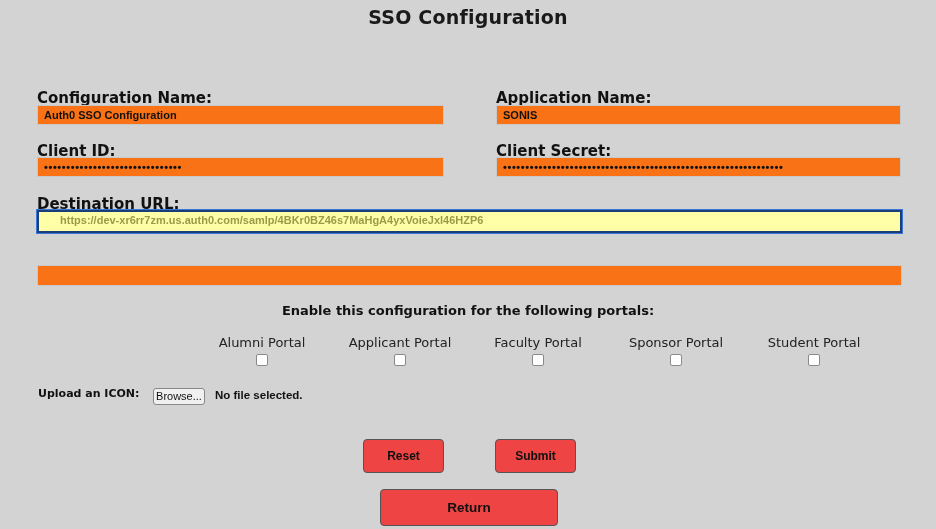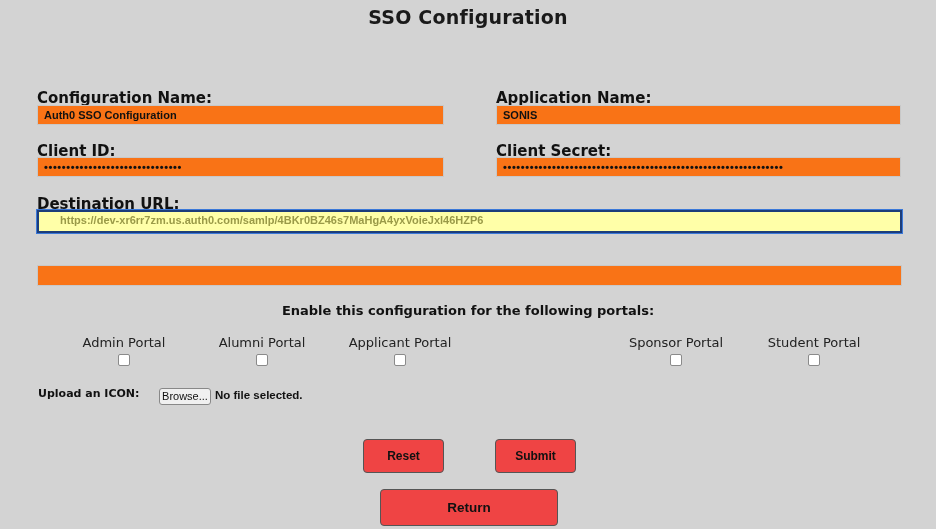--- a/index.html
+++ b/index.html
@@ -85,21 +85,21 @@
       background: #fff;
     }
     .upload-label {
       position: absolute;
       left: 38px; top: 387px;
       font-size: 11px;
       font-weight: bold;
     }
     .browse-btn {
       position: absolute;
-      left: 159px; top: 388px;
+      left: 153px; top: 388px;
       width: 52px; height: 17px;
       box-sizing: border-box;
       border: 1px solid #888;
       border-radius: 3px;
       background: #f0f0f0;
       font-family: "Liberation Sans", sans-serif;
       font-size: 11px;
       line-height: 15px;
       text-align: center;
       color: #111;
@@ -145,30 +145,30 @@
   <div class="label" style="left:496px; top:142px;">Client Secret:</div>
   <div class="field pw" style="left:496px; top:157px; width:405px;">•••••••••••••••••••••••••••••••••••••••••••••••••••••••••••••••</div>
 
   <div class="label" style="left:37px; top:195px;">Destination URL:</div>
   <div class="field focused" style="left:37px; top:210px; width:865px; height:23px;">https://dev-xr6rr7zm.us.auth0.com/samlp/4BKr0BZ46s7MaHgA4yxVoieJxl46HZP6</div>
 
   <div class="field" style="left:37px; top:265px; width:865px; height:21px;"></div>
 
   <div class="portals-heading">Enable this configuration for the following portals:</div>
 
-  <div class="portal" style="left:54px;">
-    <span>Admin Portal</span>
-    <span class="cb"></span>
-  </div>
   <div class="portal" style="left:192px;">
     <span>Alumni Portal</span>
     <span class="cb"></span>
   </div>
   <div class="portal" style="left:330px;">
     <span>Applicant Portal</span>
+    <span class="cb"></span>
+  </div>
+  <div class="portal" style="left:468px;">
+    <span>Faculty Portal</span>
     <span class="cb"></span>
   </div>
   <div class="portal" style="left:606px;">
     <span>Sponsor Portal</span>
     <span class="cb"></span>
   </div>
   <div class="portal" style="left:744px;">
     <span>Student Portal</span>
     <span class="cb"></span>
   </div>

